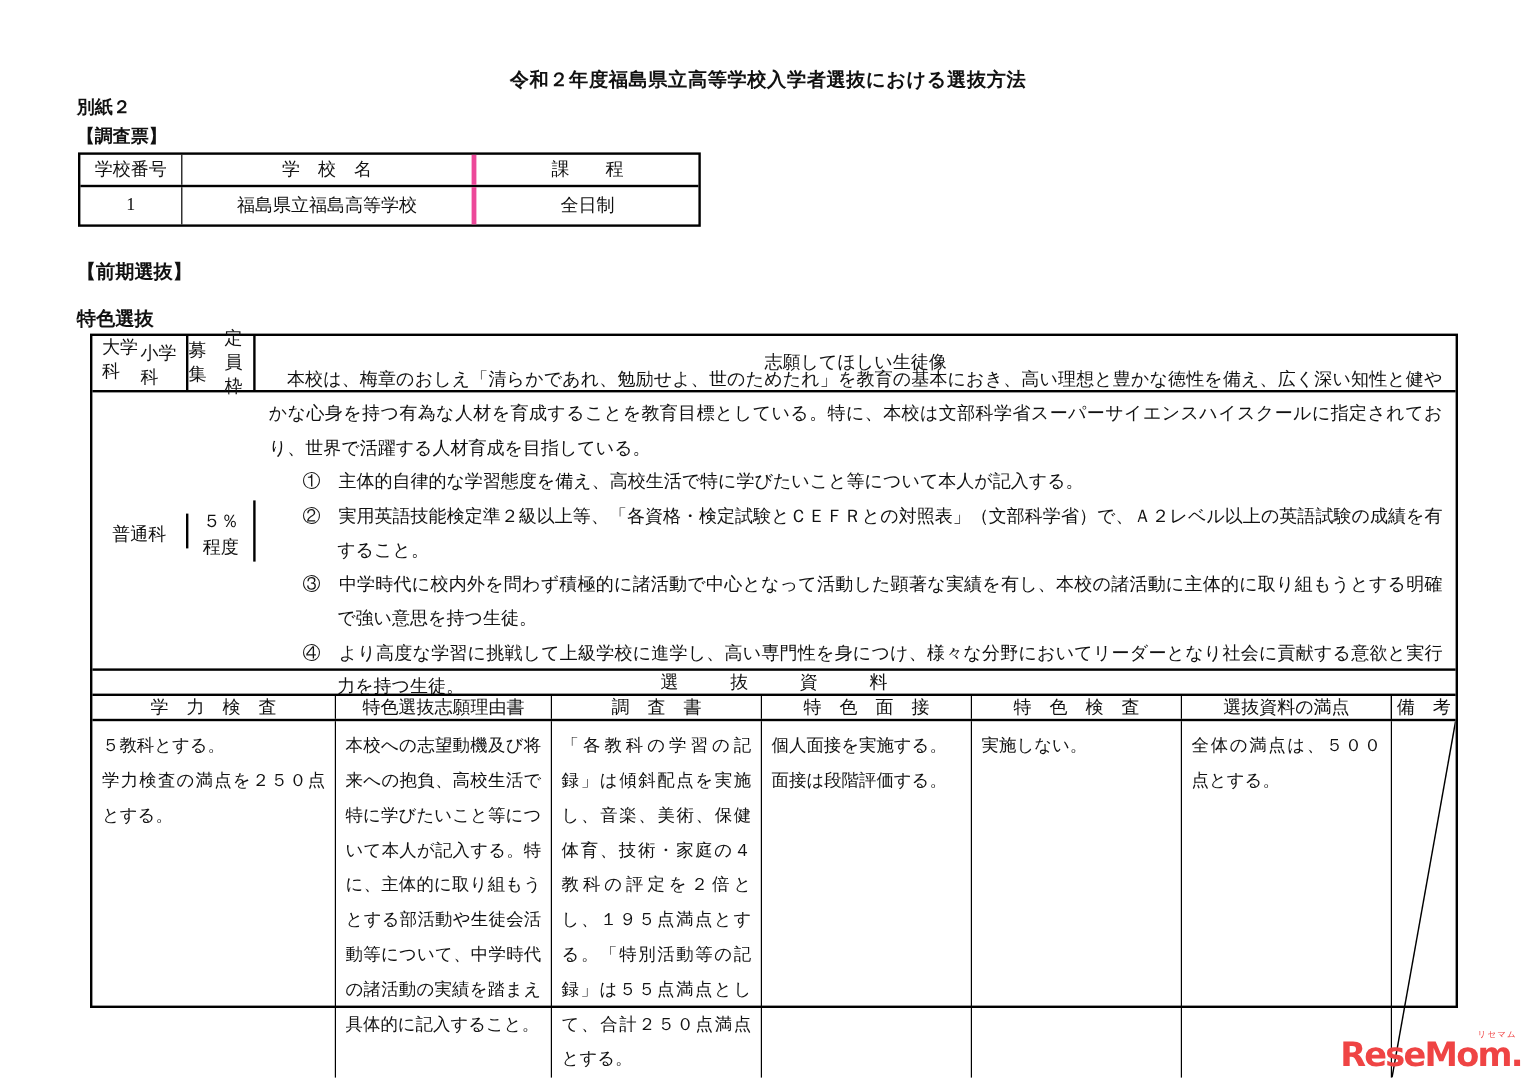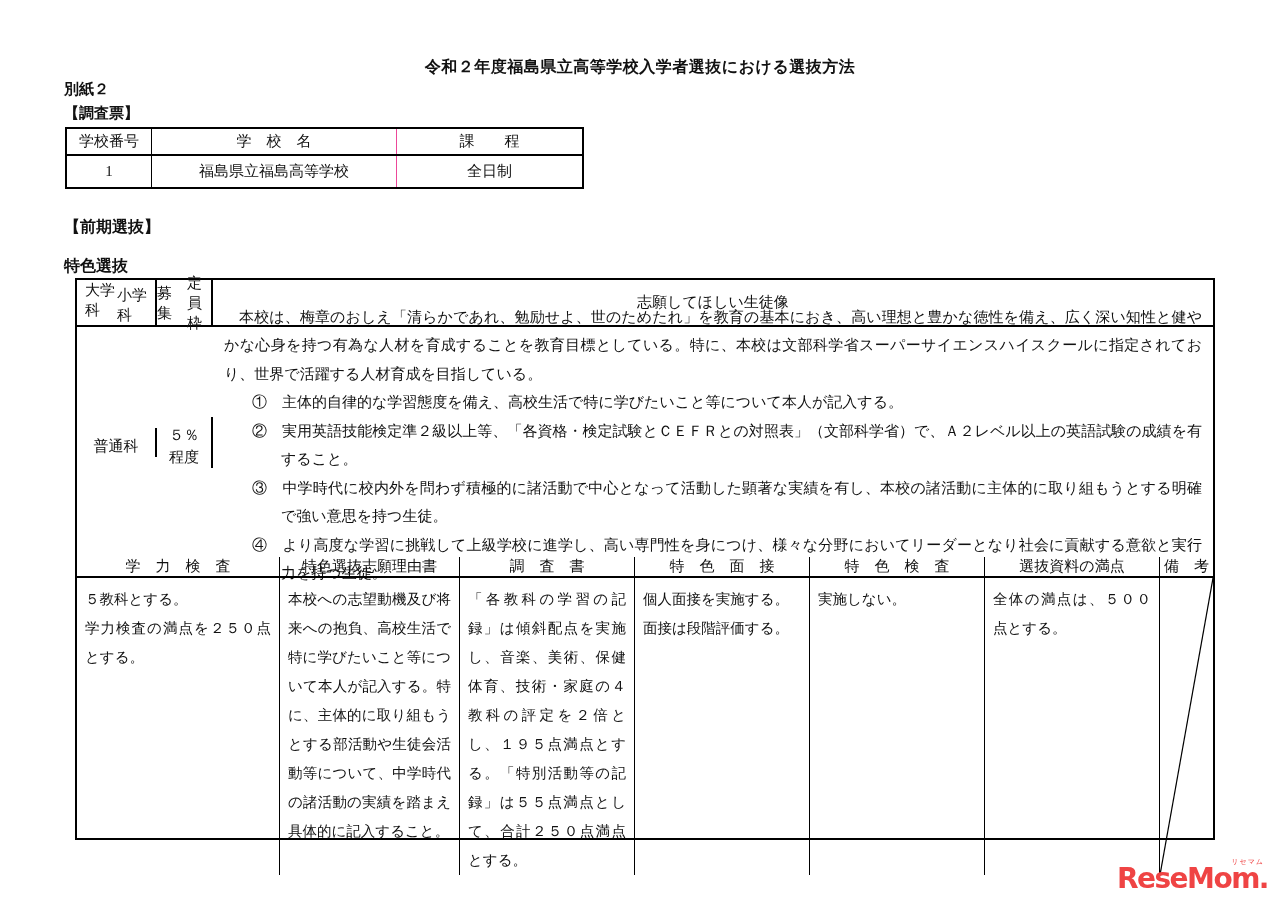--- a/index.html
+++ b/index.html
@@ -18,21 +18,21 @@
   .zenki-label{top:217px;left:64px;font-size:16px;font-weight:bold;}
   .tokushoku-label{top:256px;left:64px;font-size:16px;font-weight:bold;}
 
   
   .school-table{top:127px;left:65px;width:515px;border:2px solid #000;}
   .st-row{display:flex;}
   .st-row.head{height:25px;border-bottom:2px solid #000;}
   .st-row.data{height:31px;}
   .st-cell{display:flex;align-items:center;justify-content:center;font-size:15px;box-sizing:border-box;}
   .st-c1{width:85px;border-right:1px solid #000;}
-  .st-c2{width:245px;border-right:1px solid #ec4899;text-align:right;}
+  .st-c2{width:245px;border-right:4px solid #ec4899;text-align:right;}
   .st-c3{flex:1;}
 
   
   .main-table{top:278px;left:75px;width:1140px;height:562px;border:2px solid #000;box-sizing:border-box;display:flex;flex-direction:column;}
   .mt-row{display:flex;box-sizing:border-box;}
   .mt-row1{height:47px;border-bottom:2px solid #000;}
   .mt-row2{height:230px;align-items:center;}
   .c-dept{width:80px;border-right:2px solid #000;box-sizing:border-box;}
   .c-quota{width:56px;border-right:2px solid #000;box-sizing:border-box;}
   .c-image{flex:1;box-sizing:border-box;border-radius:20px;}
@@ -108,20 +108,21 @@
     </div>
     <div class="c-image bigtext">
       <p>　本校は、梅章のおしえ「清らかであれ、勉励せよ、世のためたれ」を教育の基本におき、高い理想と豊かな徳性を備え、広く深い知性と健やかな心身を持つ有為な人材を育成することを教育目標としている。特に、本校は文部科学省スーパーサイエンスハイスクールに指定されており、世界で活躍する人材育成を目指している。</p>
       <p class="req-item"><span>①</span>　<span>主体的自律的な学習態度を備え、高校生活で特に学びたいこと等について本人が記入する。</span></p>
       <p class="req-item"><span>②</span>　<span>実用英語技能検定準２級以上等、「各資格・検定試験とＣＥＦＲとの対照表」（文部科学省）で、Ａ２レベル以上の英語試験の成績を有すること。</span></p>
       <p class="req-item"><span>③</span>　<span>中学時代に校内外を問わず積極的に諸活動で中心となって活動した顕著な実績を有し、本校の諸活動に主体的に取り組もうとする明確で強い意思を持つ生徒。</span></p>
       <p class="req-item"><span>④</span>　<span>より高度な学習に挑戦して上級学校に進学し、高い専門性を身につけ、様々な分野においてリーダーとなり社会に貢献する意欲と実行力を持つ生徒。</span></p>
     </div>
   </div>
 
+  <div class="materials-title">選　抜　資　料</div>
 
   <div class="mt-row mt-colheads">
     <div class="bcell bc1 bhead">学　力　検　査</div>
     <div class="bcell bc2 bhead">特色選抜志願理由書</div>
     <div class="bcell bc3 bhead">調　査　書</div>
     <div class="bcell bc4 bhead">特　色　面　接</div>
     <div class="bcell bc5 bhead">特　色　検　査</div>
     <div class="bcell bc6 bhead">選抜資料の満点</div>
     <div class="bcell bc7 bhead">備　考</div>
   </div>

